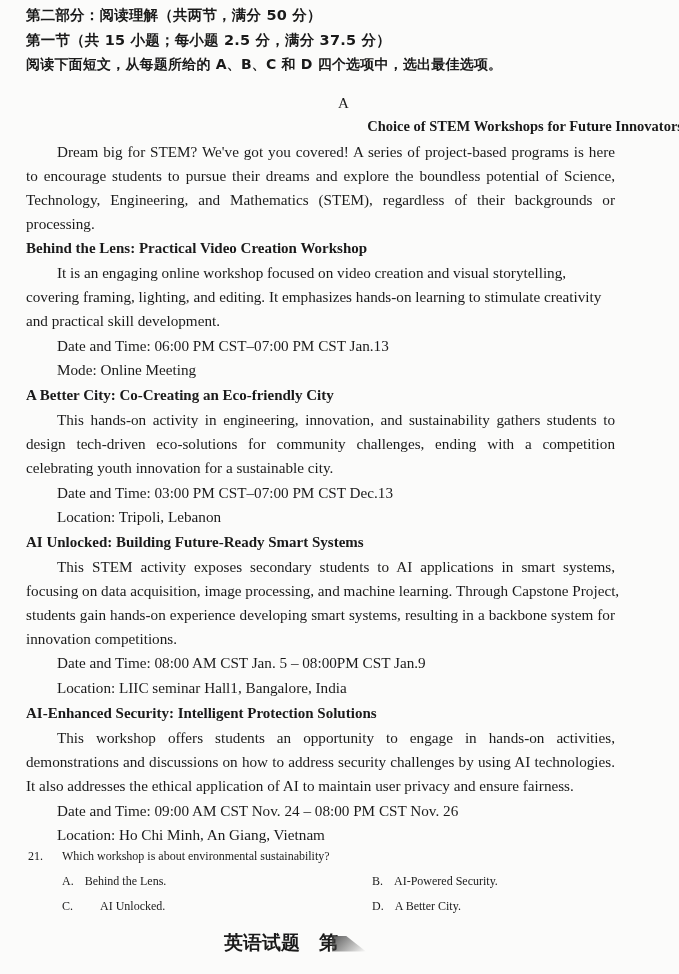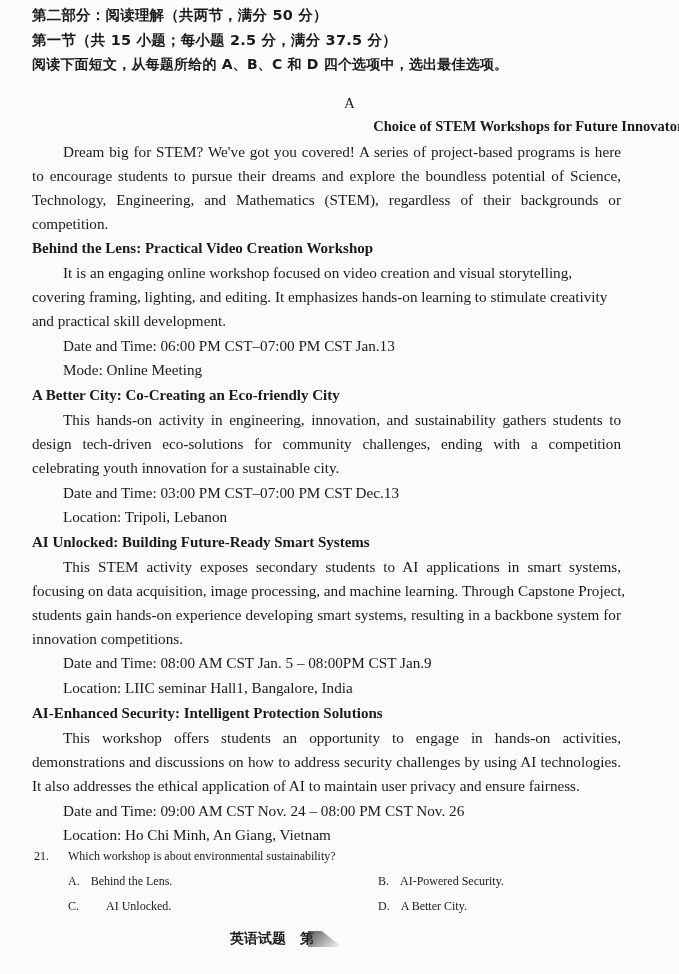--- a/index.html
+++ b/index.html
@@ -3,42 +3,42 @@
   <meta charset="utf-8">
   <style>
     html, body { margin: 0; padding: 0; }
     body {
       width: 679px; height: 974px; overflow: hidden;
       background: #fbfbfa;
       color: #1a1a1a;
       font-family: "Liberation Serif", "DejaVu Serif", serif;
       position: relative;
     }
-    .page { position: absolute; left: 10px; top: 0; width: 616px; height: 974px; }
+    .page { position: absolute; left: 4px; top: 0; width: 616px; height: 974px; }
     .cn {
       position: absolute; left: 22px;
       font-family: "DejaVu Sans", sans-serif;
       font-size: 14.5px; font-weight: bold; letter-spacing: 0.2px;
       white-space: nowrap;
     }
     .cn.light { font-weight: bold; font-size: 14px; }
     .center { position: absolute; left: 0; width: 679px; text-align: center; white-space: nowrap; }
     .sec-letter { font-size: 15px; }
     .title { font-weight: bold; font-size: 14.5px; text-align: right; }
     .line {
       position: absolute; left: 22px; width: 589px;
       font-size: 15.2px; line-height: 24px; white-space: nowrap;
     }
     .just { text-align: justify; text-align-last: justify; }
     .indent { left: 53px; width: 558px; }
     .heading { font-weight: bold; font-size: 15px; }
     .q { position: absolute; font-size: 12px; white-space: nowrap; }
     .footer {
       position: absolute; top: 930px; left: 220px;
-      font-family: "DejaVu Sans", sans-serif; font-size: 14px; font-weight: bold;
+      font-family: "DejaVu Sans", sans-serif; font-size: 19px; font-weight: bold;
       white-space: nowrap;
     }
     .smudge {
       display: inline-block; width: 34px; height: 16px; vertical-align: middle;
       background: linear-gradient(135deg, rgba(60,60,60,0.85), rgba(200,200,200,0));
       clip-path: polygon(0 0, 40% 0, 100% 100%, 0 100%);
       margin-left: -6px;
     }
   </style>
 </head>
@@ -50,21 +50,21 @@
   <div class="cn" style="top:31px">第一节（共 15 小题；每小题 2.5 分，满分 37.5 分）</div>
   <div class="cn light" style="top:56px">阅读下面短文，从每题所给的 A、B、C 和 D 四个选项中，选出最佳选项。</div>
 
   <div class="center sec-letter" style="top:95px">A</div>
   <div class="center title" style="top:118px">Choice of STEM Workshops for Future Innovators</div>
 
   <div>
     <div class="line just indent" style="top:140px">Dream big for STEM? We've got you covered! A series of project-based programs is here</div>
     <div class="line just" style="top:164px">to encourage students to pursue their dreams and explore the boundless potential of Science,</div>
     <div class="line just" style="top:188px">Technology, Engineering, and Mathematics (STEM), regardless of their backgrounds or</div>
-    <div class="line" style="top:212px">competition.</div>
+    <div class="line" style="top:212px">processing.</div>
   </div>
 
   <div>
     <div class="line heading" style="top:236px">Behind the Lens: Practical Video Creation Workshop</div>
     <div class="line indent" style="top:261px">It is an engaging online workshop focused on video creation and visual storytelling,</div>
     <div class="line" style="top:285px">covering framing, lighting, and editing. It emphasizes hands-on learning to stimulate creativity</div>
     <div class="line" style="top:309px">and practical skill development.</div>
     <div class="line indent" style="top:334px">Date and Time: 06:00 PM CST–07:00 PM CST Jan.13</div>
     <div class="line indent" style="top:358px">Mode: Online Meeting</div>
   </div>

